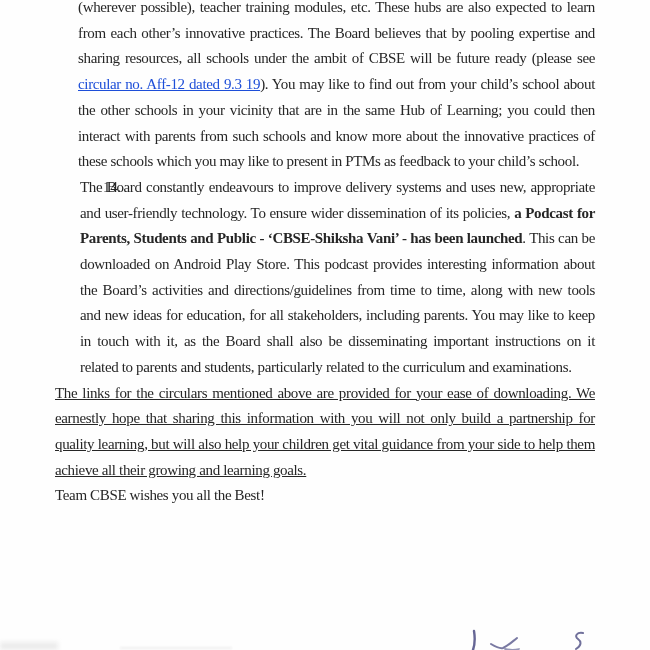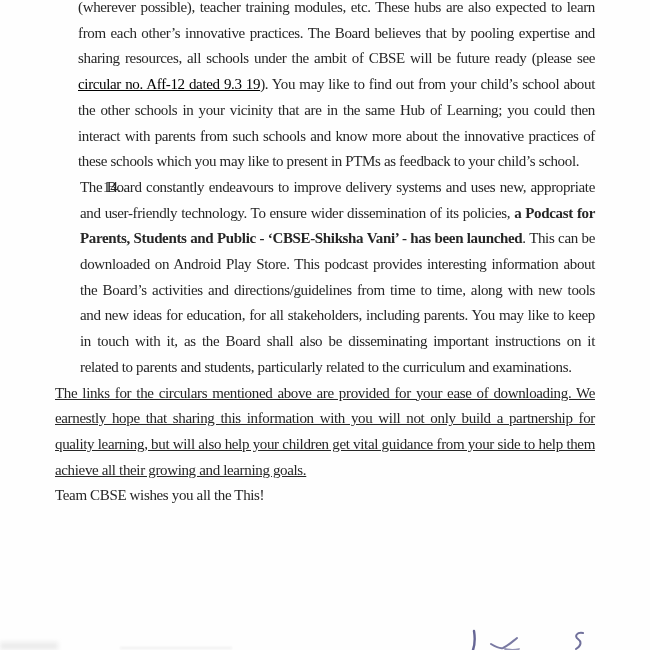--- a/index.html
+++ b/index.html
@@ -45,21 +45,21 @@
   }
   .closing {
     margin-top: 22px;
     text-decoration: underline;
   }
   .signoff {
     margin-top: 20px;
     text-align: left !important;
   }
   a.doc-link {
-    color: #000000;
+    color: #1d4ed8;
     text-decoration: underline;
     cursor: pointer;
   }
   b { font-weight: bold; }
   .signature {
     position: absolute;
     left: 455px;
     top: 618px;
     width: 150px;
     height: 32px;
@@ -89,21 +89,21 @@
 <div class="page">
 
   <div class="content">
 
     <p class="para13"><span>(wherever possible), teacher training modules, etc. These hubs are also expected to learn from each other’s innovative practices. The Board believes that by pooling expertise and sharing resources, all schools under the ambit of CBSE will be future ready (please see </span><a class="doc-link" href="#">circular no. Aff-12 dated 9.3 19</a><span>). You may like to find out from your child’s school about the other schools in your vicinity that are in the same Hub of Learning; you could then interact with parents from such schools and know more about the innovative practices of these schools which you may like to present in PTMs as feedback to your child’s school.</span></p>
 
     <p class="item14"><span class="item-number">14.</span><span>The Board constantly endeavours to improve delivery systems and uses new, appropriate and user-friendly technology. To ensure wider dissemination of its policies, </span><b>a Podcast for Parents, Students and Public - ‘CBSE-Shiksha Vani’ - has been launched</b><span>. This can be downloaded on Android Play Store. This podcast provides interesting information about the Board’s activities and directions/guidelines from time to time, along with new tools and new ideas for education, for all stakeholders, including parents. You may like to keep in touch with it, as the Board shall also be disseminating important instructions on it related to parents and students, particularly related to the curriculum and examinations.</span></p>
 
     <p class="closing">The links for the circulars mentioned above are provided for your ease of downloading. We earnestly hope that sharing this information with you will not only build a partnership for quality learning, but will also help your children get vital guidance from your side to help them achieve all their growing and learning goals.</p>
 
-    <p class="signoff">Team CBSE wishes you all the This!</p>
+    <p class="signoff">Team CBSE wishes you all the Best!</p>
 
   </div>
 
   <svg class="signature" viewBox="0 0 150 32" aria-hidden="true">
     <path d="M19,13 C20,19 20,26 18,32" stroke="#40407a" stroke-width="2.4" fill="none" stroke-linecap="round" opacity="0.8"></path>
     <path d="M36,26 C41,29 45,31 48,30 C53,28 58,23 62,20" stroke="#40407a" stroke-width="2" fill="none" stroke-linecap="round" opacity="0.7"></path>
     <path d="M50,31 C55,32 60,32 64,31" stroke="#40407a" stroke-width="1.8" fill="none" stroke-linecap="round" opacity="0.55"></path>
     <path d="M128,15 C122,14 119,18 123,21 C127,24 126,28 121,31" stroke="#40407a" stroke-width="2" fill="none" stroke-linecap="round" opacity="0.75"></path>
   </svg>
 

